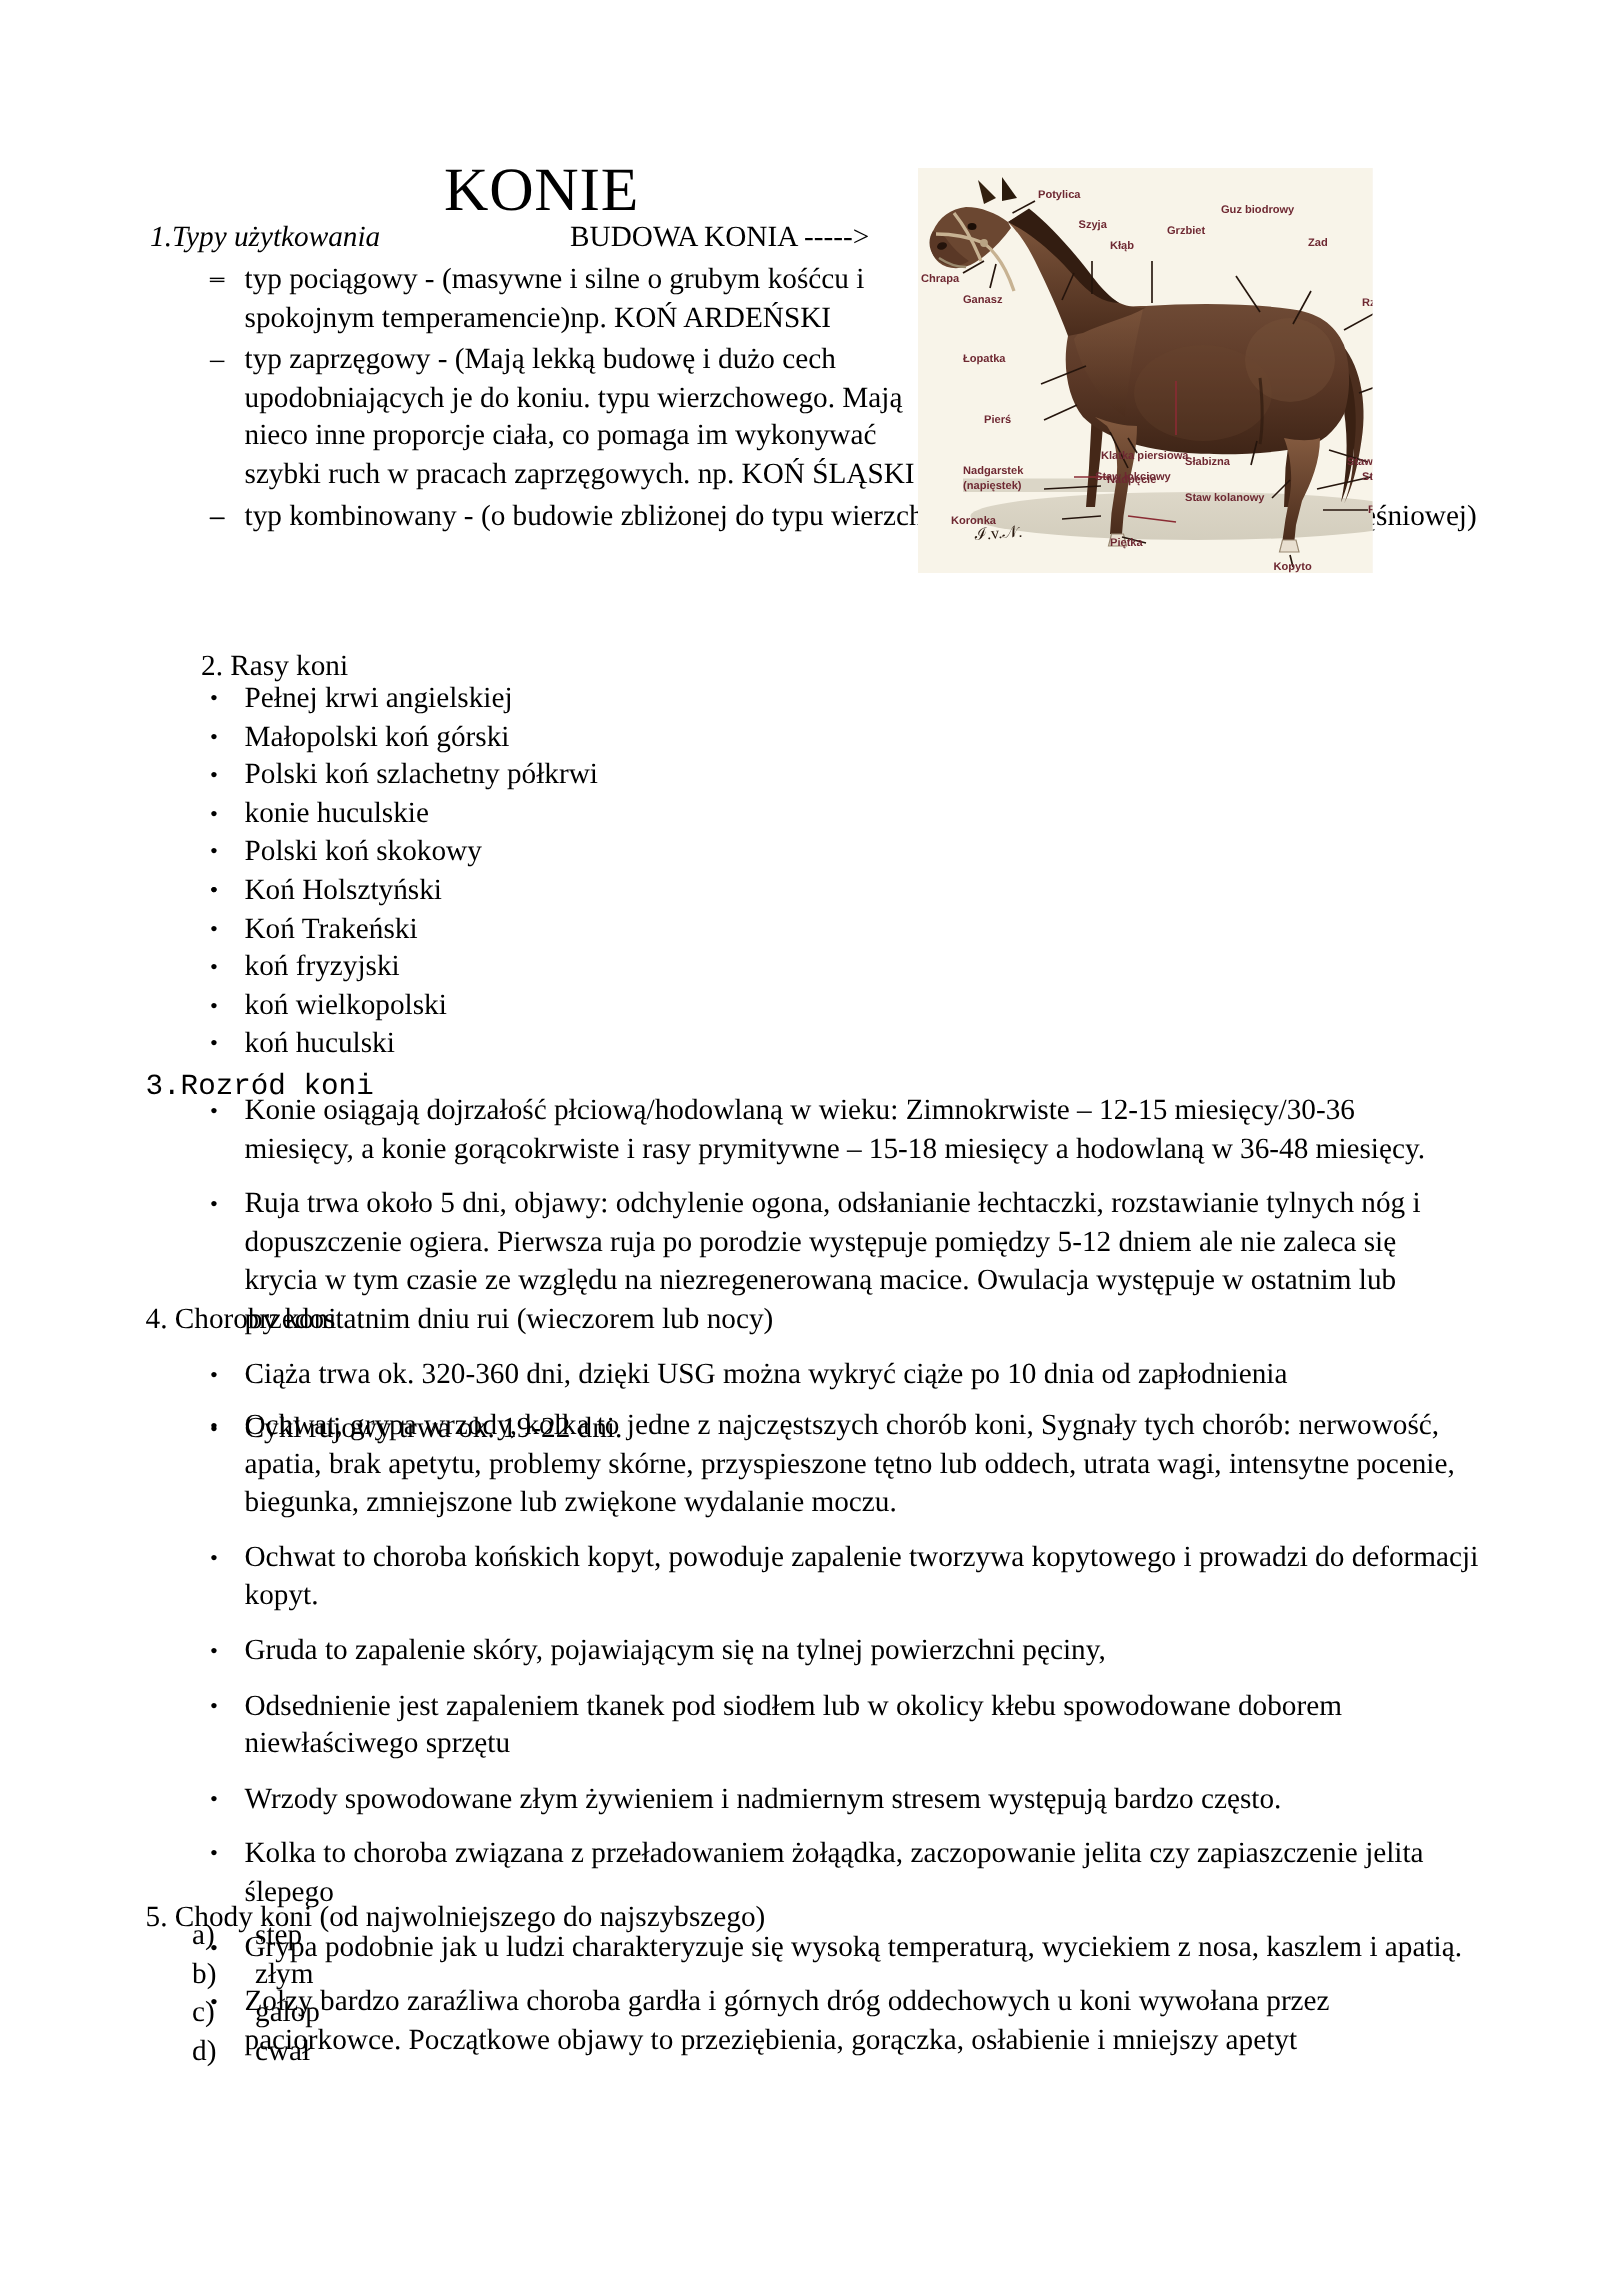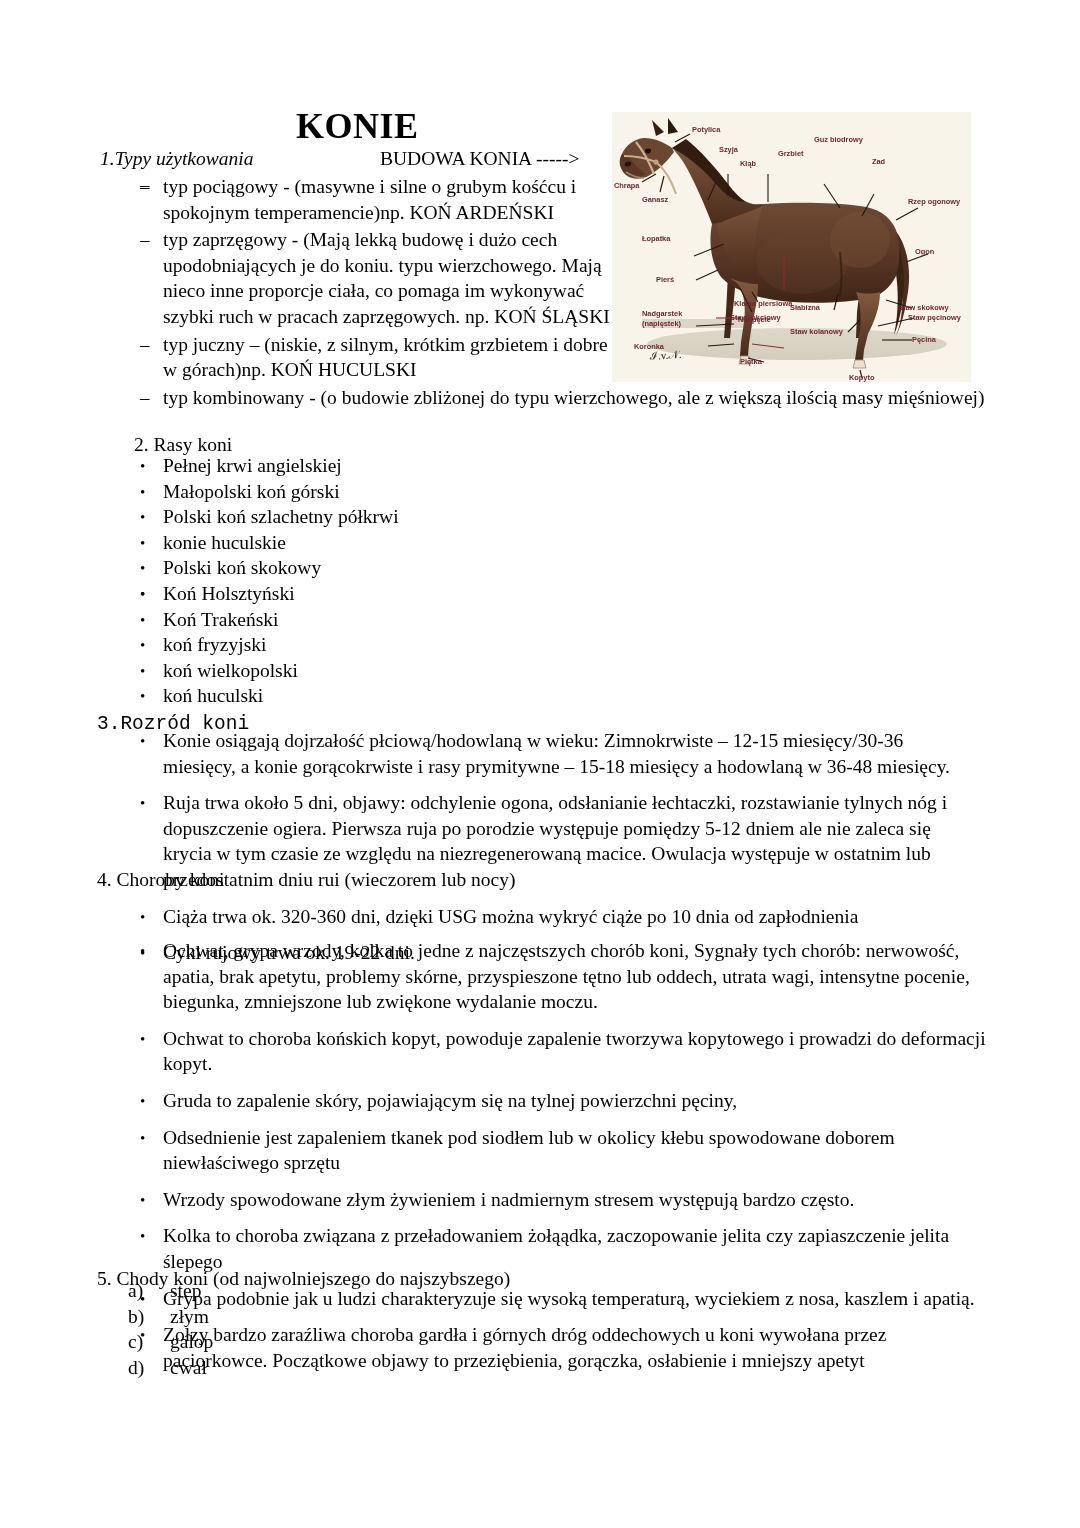--- a/index.html
+++ b/index.html
@@ -21,24 +21,24 @@
     position: absolute;
     inset: 0;
     background: #fff;
   }
 
   
   .doc-title {
     position: absolute;
     left: 296px;
     top: 106px;
-    font-size: 36px;
+    font-size: 41px;
     line-height: 40px;
     letter-spacing: 0.5px;
-    font-weight: 700;
+    font-weight: 400;
   }
 
   
   .sec-head {
     position: absolute;
     font-size: 19.5px;
     line-height: 25px;
     white-space: nowrap;
   }
   #sec1-head { left: 100px; top: 146px; font-style: italic; }
@@ -107,21 +107,21 @@
 
   
   #sec5-list { left: 100px; top: 1278px; width: 400px; }
   #sec5-list .li { margin-bottom: 0px; padding-left: 70px; }
 
   
   .figure {
     position: absolute;
     left: 612px;
     top: 112px;
-    width: 359px;
+    width: 303px;
     height: 270px;
     background: #f8f4e9;
     overflow: hidden;
   }
   .figure svg { display: block; }
 </style>
 </head>
 <body>
 
 <div class="page">
@@ -138,21 +138,20 @@
     <div class="li">
       <span class="marker dash">–</span>
       <span class="txt">typ pociągowy - (masywne i silne o grubym kośćcu i spokojnym temperamencie)np. KOŃ ARDEŃSKI</span>
     </div>
     <div class="li">
       <span class="marker dash">–</span>
       <span class="txt">typ zaprzęgowy - (Mają lekką budowę i dużo cech upodobniających je do koniu. typu wierzchowego. Mają nieco inne proporcje ciała, co pomaga im wykonywać szybki ruch w pracach zaprzęgowych. np. KOŃ ŚLĄSKI</span>
     </div>
     <div class="li">
       <span class="marker dash">–</span>
-      <span class="txt">typ juczny – (niskie, z silnym, krótkim grzbietem i dobre w górach)np. KOŃ HUCULSKI</span>
     </div>
     <div class="li wide">
       <span class="marker dash">–</span>
       <span class="txt">typ kombinowany - (o budowie zbliżonej do typu wierzchowego, ale z większą ilością masy mięśniowej)</span>
     </div>
   </div>
 
   <div class="sec-head" id="sec2-head">2. Rasy koni</div>
   <div class="list-block" id="sec2-list">
     <div class="li">

